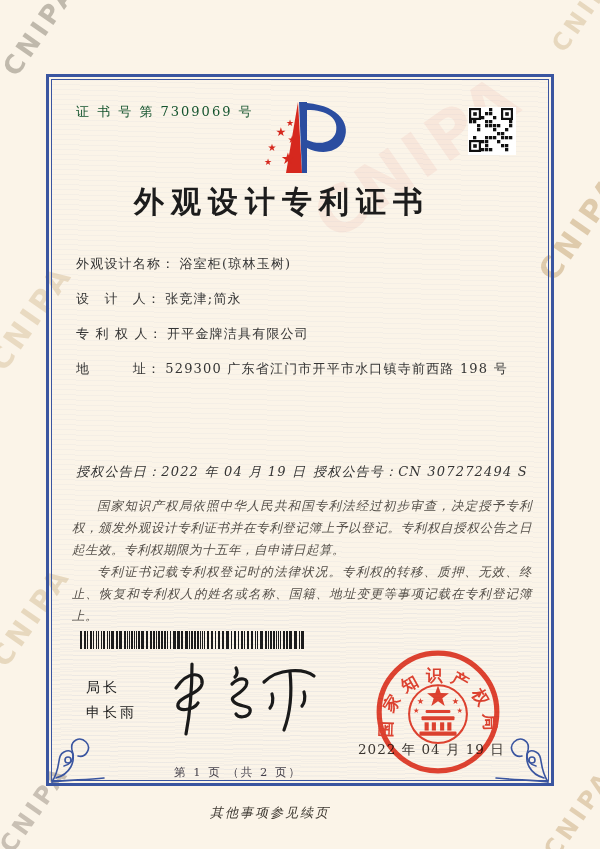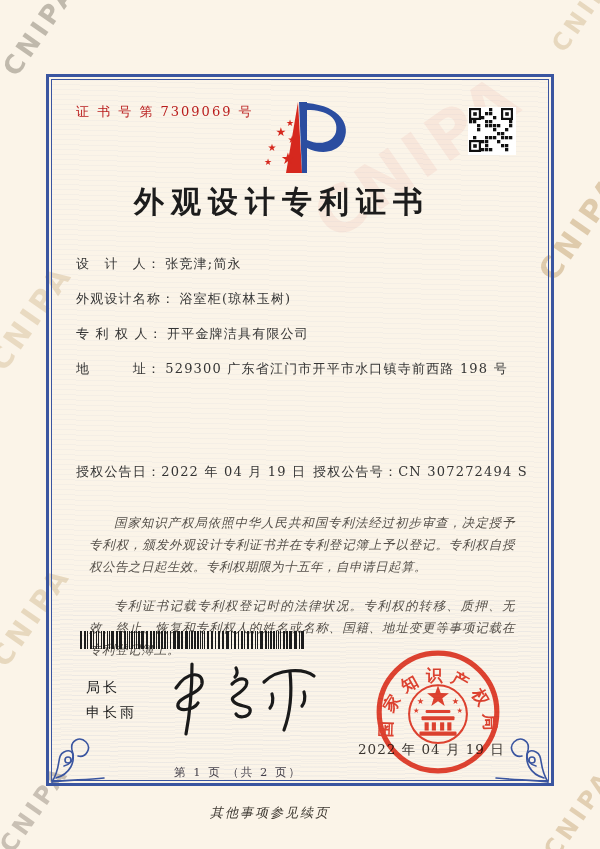--- a/index.html
+++ b/index.html
@@ -25,34 +25,34 @@
     font-weight:700;letter-spacing:4px;transform:rotate(-55deg);pointer-events:none;white-space:nowrap;}
   .wm1{left:-14px;top:14px;font-size:26px;color:rgba(120,112,100,0.45);}
   .wm2{left:520px;top:210px;font-size:30px;color:rgba(196,162,112,0.5);}
   .wm3{left:-30px;top:300px;font-size:30px;color:rgba(200,170,120,0.35);}
   .wm4{left:-26px;top:600px;font-size:28px;color:rgba(200,170,120,0.38);}
   .wm5{left:-16px;top:795px;font-size:24px;color:rgba(130,120,108,0.42);}
   .wm6{left:528px;top:800px;font-size:24px;color:rgba(196,162,112,0.45);}
   .wm7{left:536px;top:-6px;font-size:24px;color:rgba(196,162,112,0.35);}
   .wm-pink{left:300px;top:120px;font-size:64px;color:rgba(225,120,110,0.10);transform:rotate(-35deg);}
   
-  .cert-no{left:76px;top:103px;font-size:13px;letter-spacing:2px;color:#b91c1c;}
+  .cert-no{left:76px;top:103px;font-size:13px;letter-spacing:2px;color:#14532d;}
   .qr{left:468px;top:107px;width:46px;height:46px;background:#fff;padding:1px;}
   .title{left:0;top:182px;width:564px;text-align:center;font-size:30px;
     font-weight:700;letter-spacing:7px;color:#1c1c1c;}
   
   .fields{left:76px;top:255px;width:460px;font-size:13px;letter-spacing:1.2px;color:#343434;}
   .field-row{height:35px;line-height:18px;white-space:nowrap;}
   .flabel{margin-right:4px;}
-  .grant-row{left:76px;top:463px;width:470px;font-size:13px;letter-spacing:1.2px;color:#343434;white-space:nowrap;}
+  .grant-row{left:76px;top:463px;width:470px;font-size:13px;letter-spacing:1.2px;color:#343434;white-space:nowrap;font-style:italic;}
   .grant-col2{position:absolute;left:237px;top:0;}
   
   .body-text{left:72px;top:495px;width:460px;font-size:12.5px;line-height:22px;
     color:#55504a;text-align:justify;font-style:italic;letter-spacing:0.5px;}
-  .body-text p{margin:17px;text-indent:2em;}
+  .body-text p{margin:0;text-indent:2em;}
   
   .barcode{left:80px;top:631px;width:225px;height:18px;}
   
   .sig-title{left:86px;top:679px;font-size:14px;letter-spacing:3px;color:#222;}
   .sig-name{left:86px;top:704px;font-size:14px;letter-spacing:3px;color:#222;}
   .sig-script{left:158px;top:658px;}
   
   .seal{left:374px;top:648px;width:128px;height:128px;opacity:0.9;mix-blend-mode:multiply;z-index:3;}
   .seal-date{left:358px;top:741px;font-size:13.5px;letter-spacing:1px;color:#3a3530;z-index:2;}
   
@@ -164,24 +164,24 @@
     <text x="27" y="61" font-size="10">★</text>
     <text x="43" y="74" font-size="16">★</text>
     <text x="23" y="75" font-size="9">★</text>
   </g>
 </svg>
 
 <div class="abs title">外观设计专利证书</div>
 
 <div class="abs fields">
   <div class="field-row">
-    <span class="flabel">设　计　人：</span><span class="fvalue">张竞津;简永</span>
+    <span class="flabel">外观设计名称：</span><span class="fvalue">浴室柜(琼林玉树)</span>
   </div>
   <div class="field-row">
-    <span class="flabel">外观设计名称：</span><span class="fvalue">浴室柜(琼林玉树)</span>
+    <span class="flabel">设　计　人：</span><span class="fvalue">张竞津;简永</span>
   </div>
   <div class="field-row">
     <span class="flabel">专 利 权 人：</span><span class="fvalue">开平金牌洁具有限公司</span>
   </div>
   <div class="field-row">
     <span class="flabel">地　　　址：</span><span class="fvalue">529300 广东省江门市开平市水口镇寺前西路 198 号</span>
   </div>
 </div>
 
 <div class="abs grant-row">

